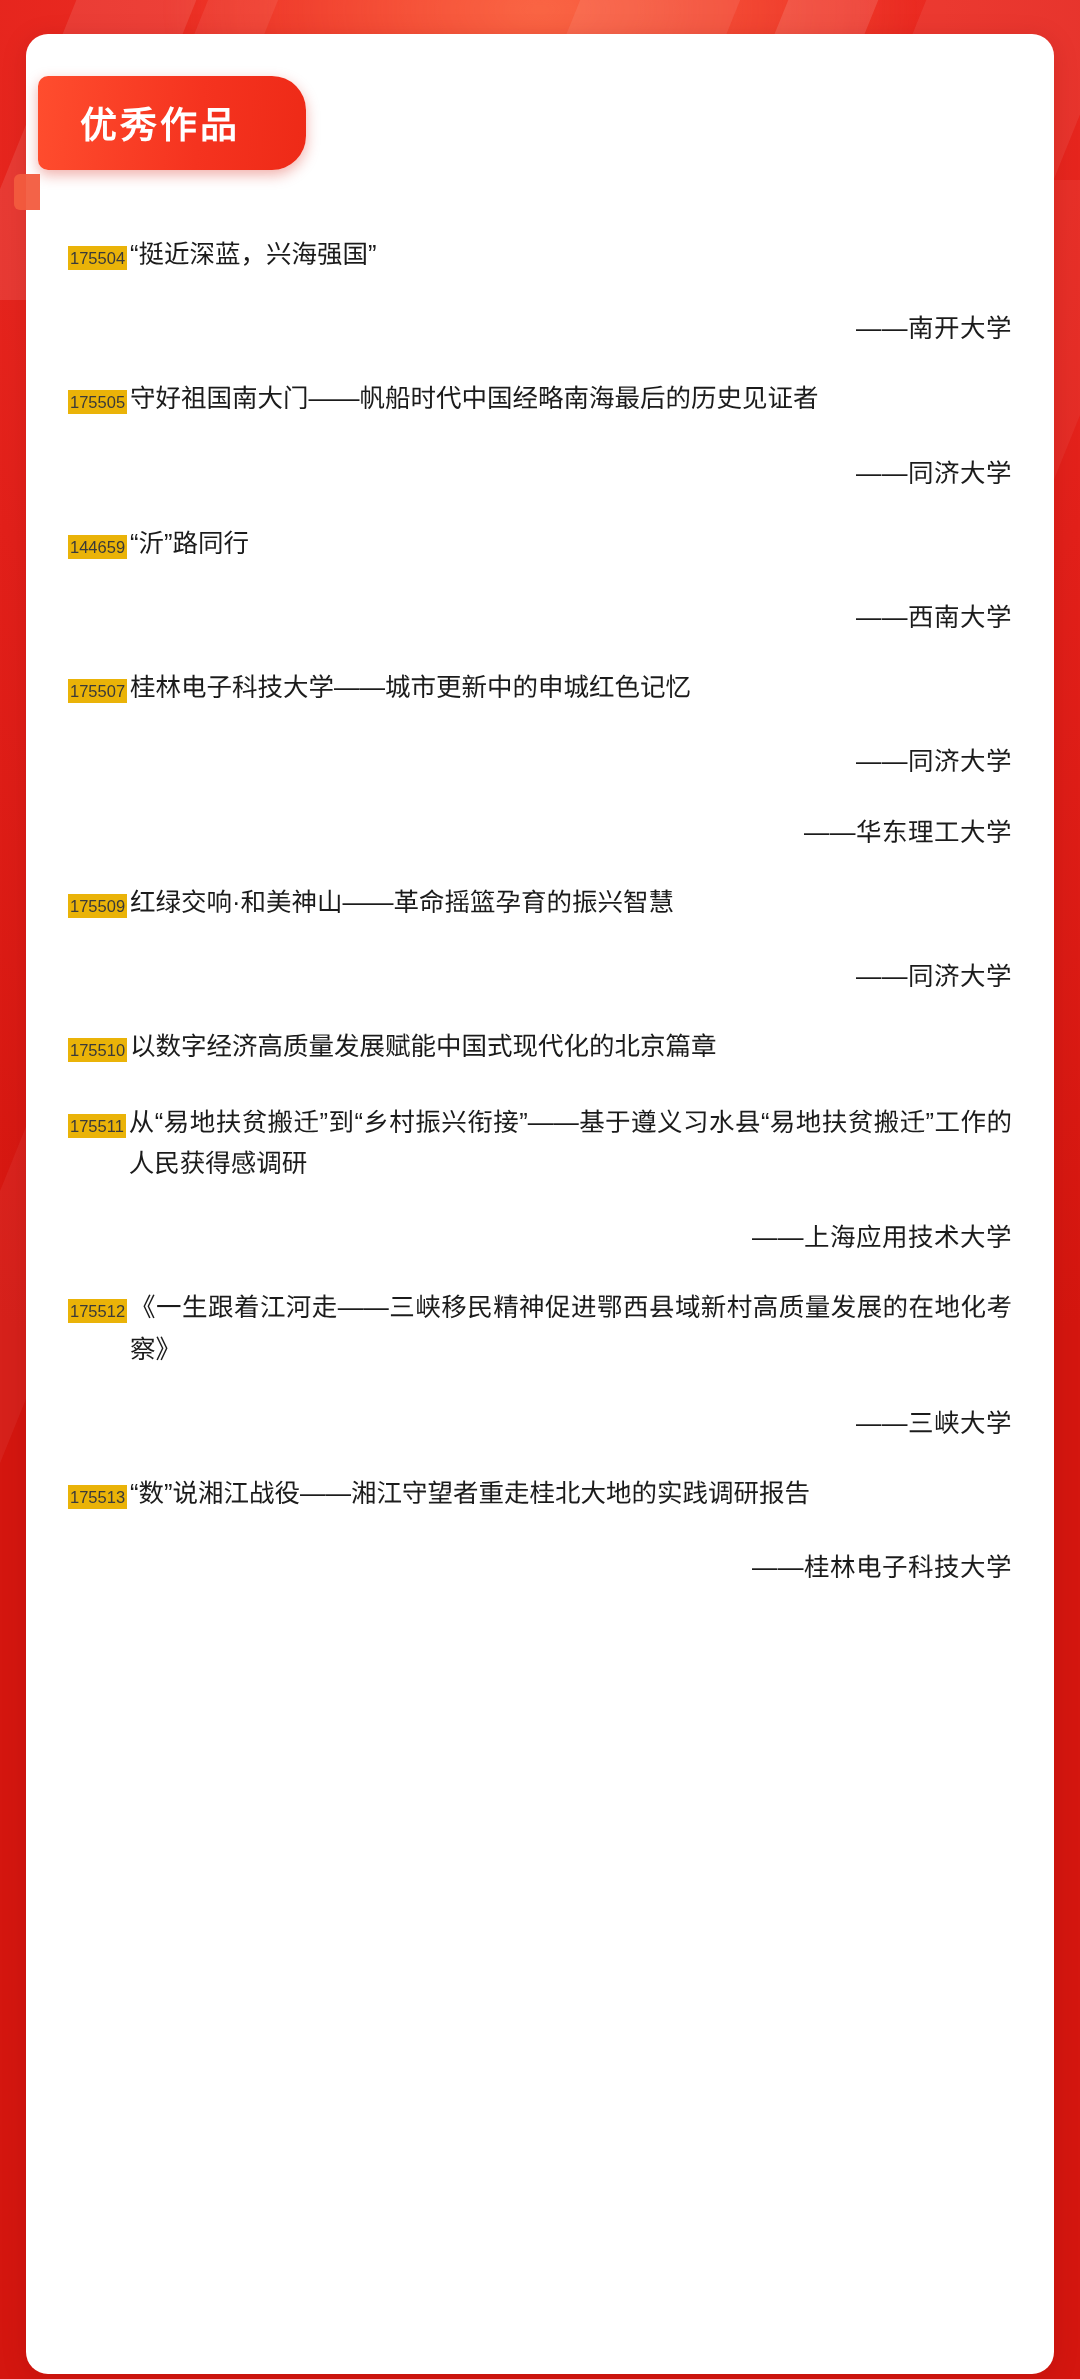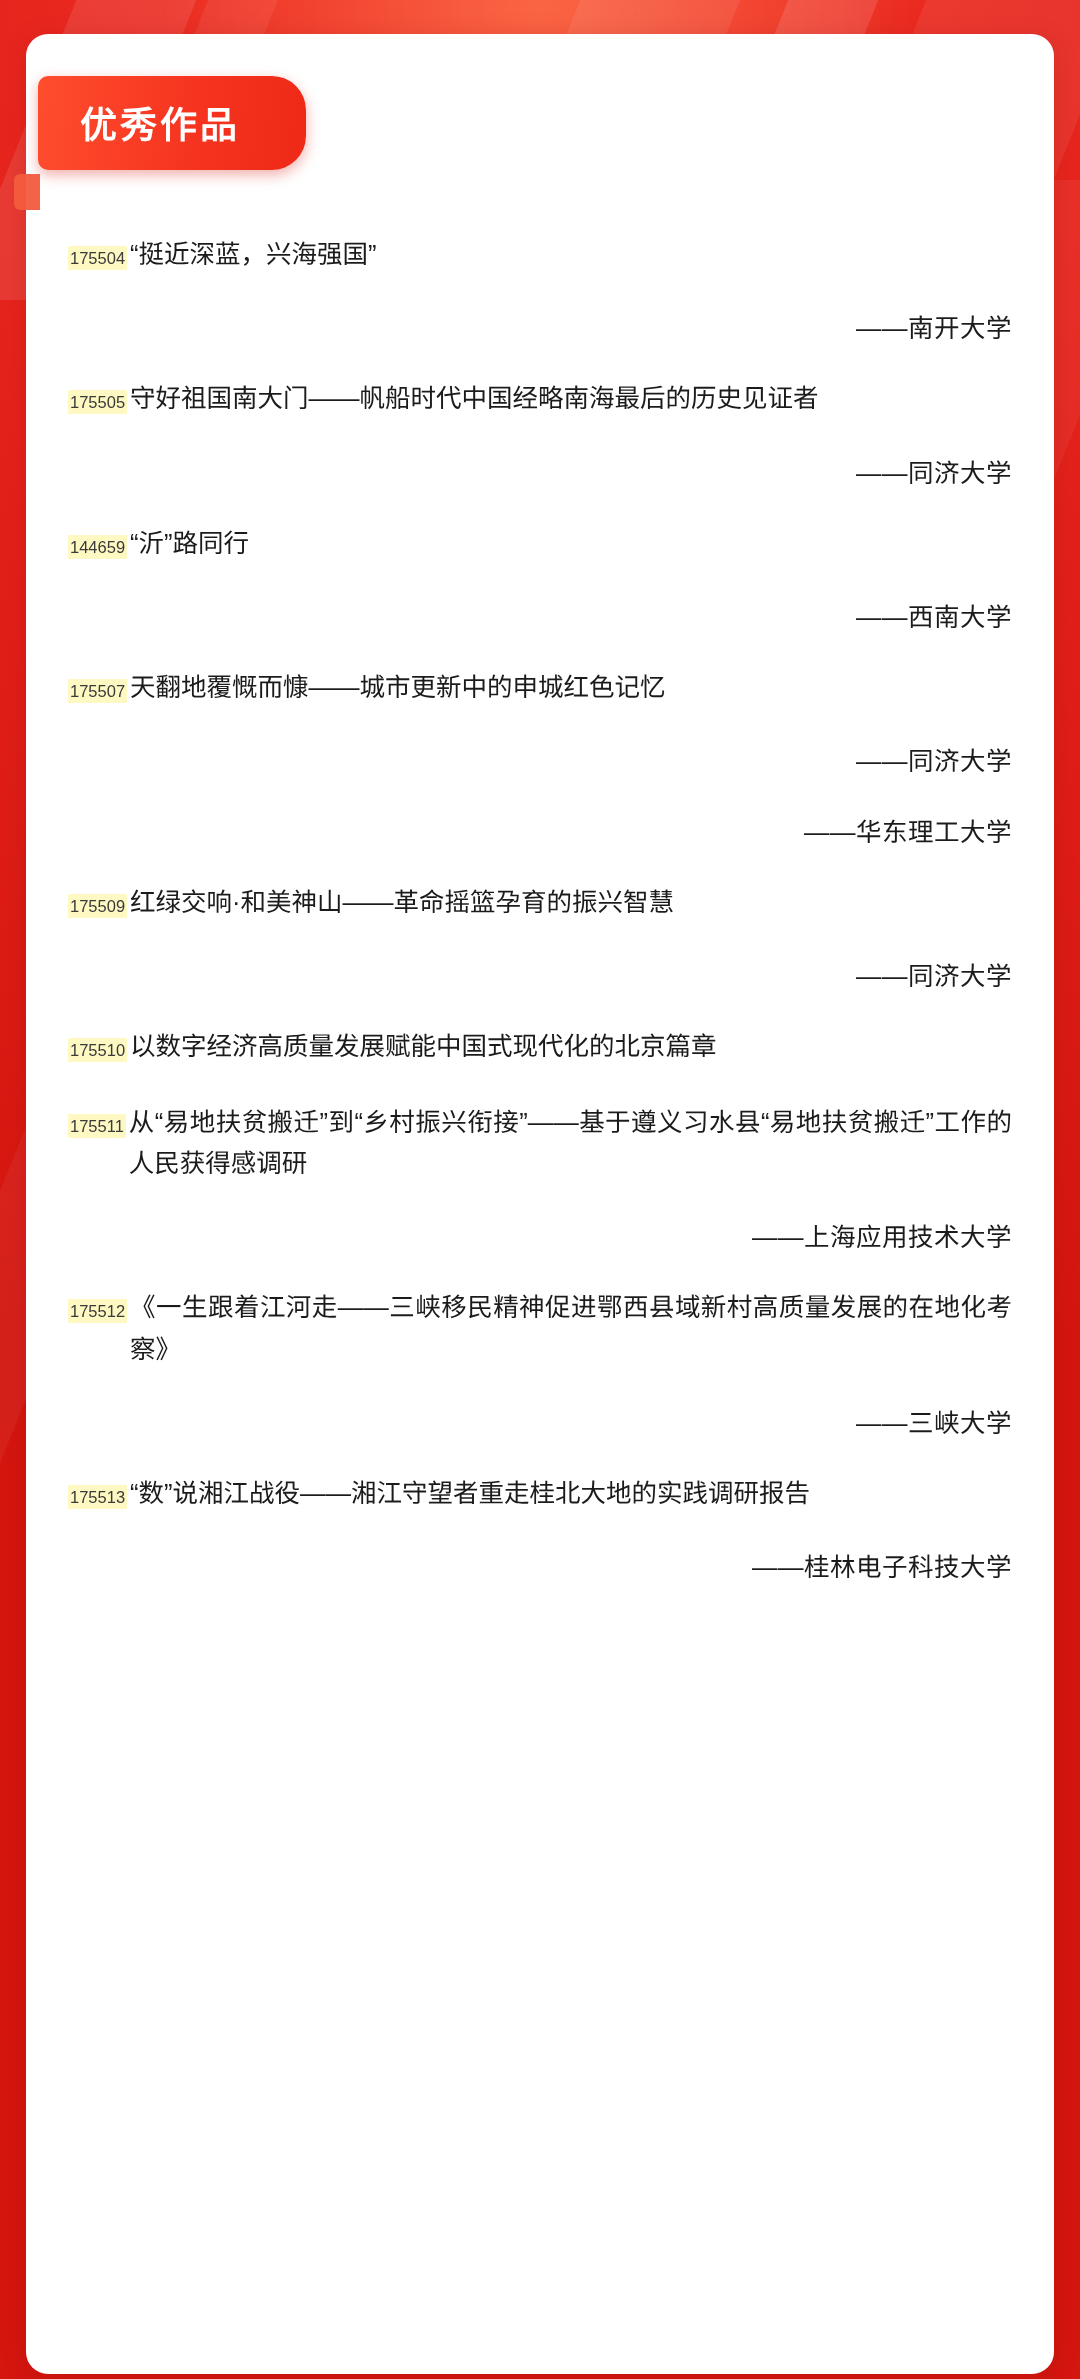--- a/index.html
+++ b/index.html
@@ -103,21 +103,21 @@
   }
   .entry-line {
     display: flex;
     align-items: flex-start;
     font-size: 25.5px;
     line-height: 1.62;
     color: #1b1b1b;
   }
   .code {
     flex: 0 0 auto;
-    background: #fef9c3;
+    background: #eab308;
     color: #3a3a3a;
     font-size: 16.5px;
     line-height: 1.15;
     padding: 3px 2px 2px 2px;
     margin-top: 12px;
     margin-right: 3px;
     letter-spacing: 0px;
     font-family: "Liberation Sans", "DejaVu Sans", sans-serif;
     white-space: nowrap;
   }
@@ -172,21 +172,21 @@
     <div class="entry-line">
       <span class="code">144659</span>
       <span class="title-text">“沂”路同行</span>
     </div>
     <div class="org">——西南大学</div>
   </div>
 
   <div class="entry">
     <div class="entry-line">
       <span class="code">175507</span>
-      <span class="title-text">天翻地覆慨而慷——城市更新中的申城红色记忆</span>
+      <span class="title-text">桂林电子科技大学——城市更新中的申城红色记忆</span>
     </div>
     <div class="org">——同济大学</div>
   </div>
 
   <div class="entry">
     <div class="org">——华东理工大学</div>
   </div>
 
   <div class="entry">
     <div class="entry-line">

